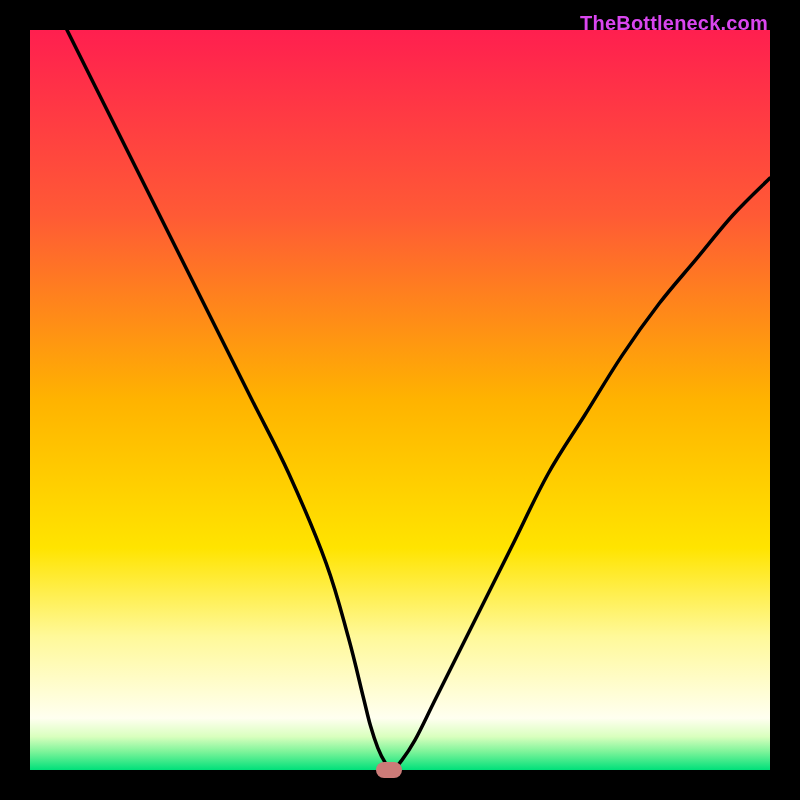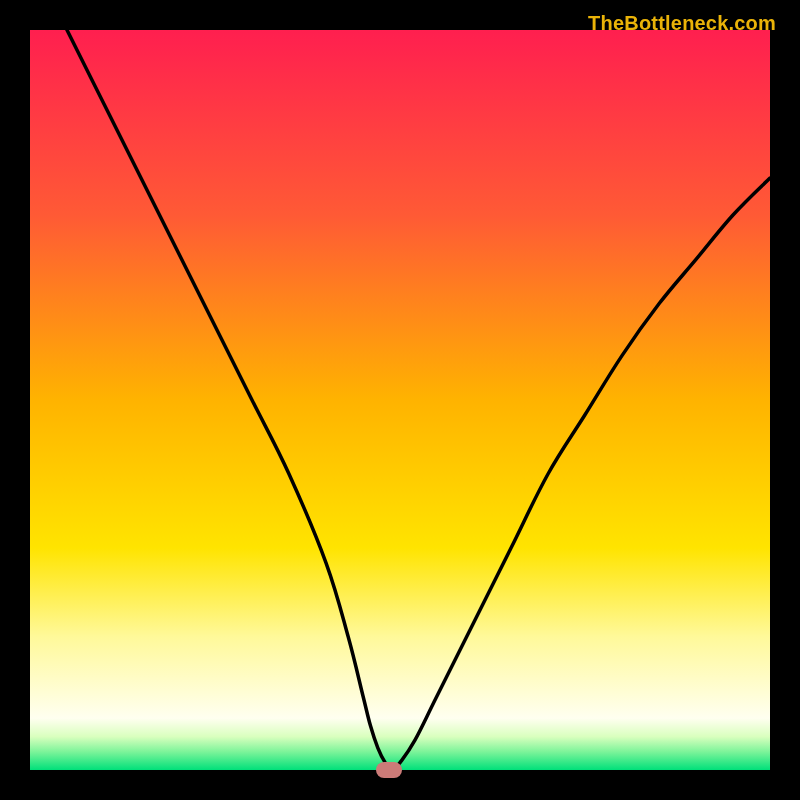--- a/index.html
+++ b/index.html
@@ -25,25 +25,25 @@
     width: 740px;
     height: 740px;
   }
   .gradient {
     position: absolute;
     inset: 0;
   }
   .watermark {
     position: absolute;
     top: -2px;
-    right: 10px;
+    right: 18px;
     font-family: Arial, Helvetica, sans-serif;
     font-size: 20px;
     font-weight: 600;
-    color: #eab308;
+    color: #d946ef;
     letter-spacing: 0.2px;
   }
   svg.curve {
     position: absolute;
     inset: 0;
   }
   .marker {
     position: absolute;
     width: 26px;
     height: 16px;

